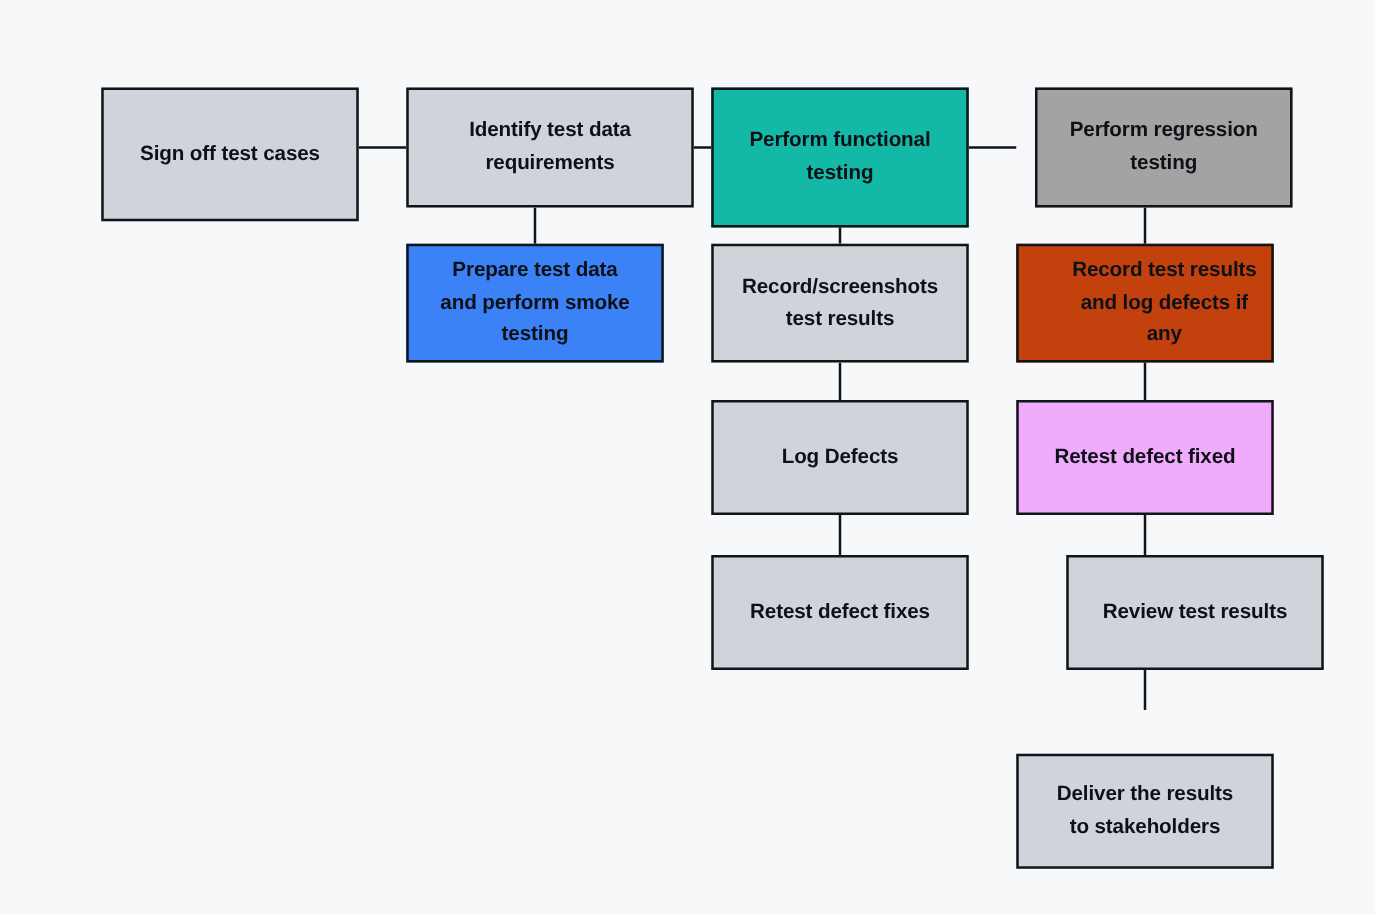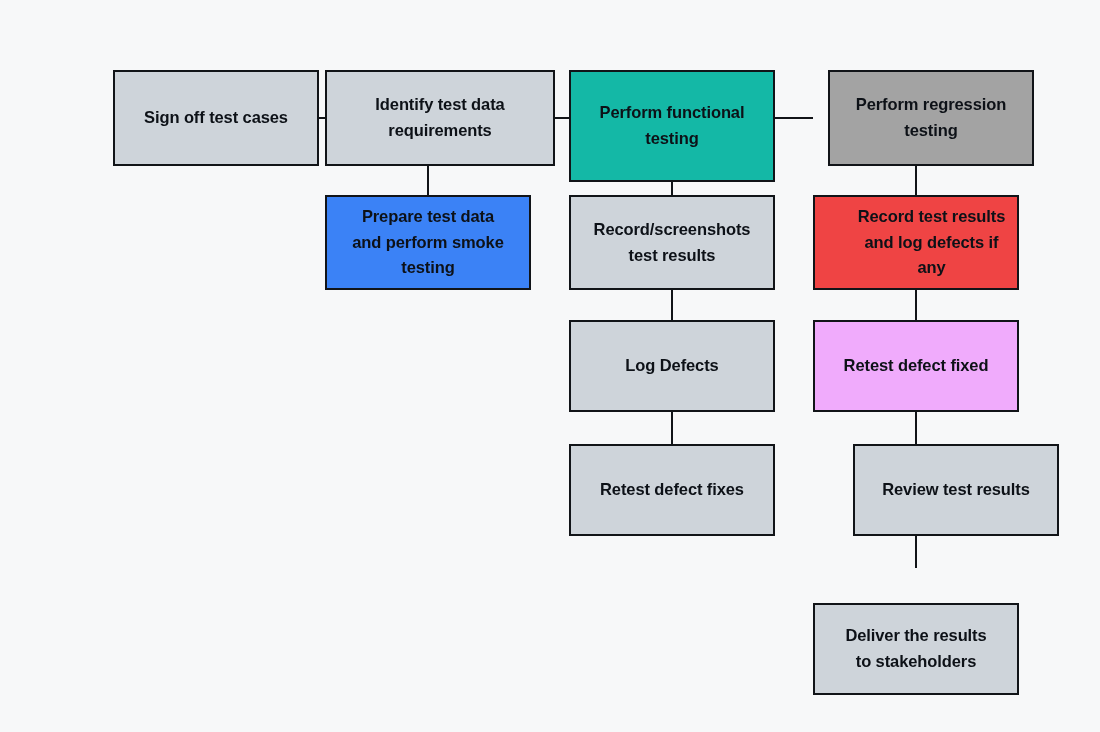--- a/index.html
+++ b/index.html
@@ -55,21 +55,21 @@
     <div class="edge edge-h" style="left: 531px; top: 117px; width: 38px; background: rgb(17, 20, 24);"></div>
     <div class="edge edge-h" style="left: 775px; top: 117px; width: 38px; background: rgb(17, 20, 24);"></div>
     <div class="edge edge-v" style="left: 427px; top: 166px; height: 29px; background: rgb(17, 20, 24);"></div>
     <div class="edge edge-v" style="left: 671px; top: 166px; height: 29px; background: rgb(17, 20, 24);"></div>
     <div class="edge edge-v" style="left: 915px; top: 166px; height: 29px; background: rgb(17, 20, 24);"></div>
     <div class="edge edge-v" style="left: 671px; top: 290px; height: 30px; background: rgb(17, 20, 24);"></div>
     <div class="edge edge-v" style="left: 915px; top: 290px; height: 30px; background: rgb(17, 20, 24);"></div>
     <div class="edge edge-v" style="left: 671px; top: 412px; height: 32px; background: rgb(17, 20, 24);"></div>
     <div class="edge edge-v" style="left: 915px; top: 412px; height: 32px; background: rgb(17, 20, 24);"></div>
     <div class="edge edge-v" style="left: 915px; top: 536px; height: 32px; background: rgb(17, 20, 24);"></div>
-    <div class="node" style="left: 81px; top: 70px; width: 206px; height: 96px; background: rgb(206, 212, 218); border-color: rgb(17, 20, 24); color: rgb(13, 17, 23); margin-left: 32px;">
+    <div class="node" style="left: 81px; top: 70px; width: 206px; height: 107px; background: rgb(206, 212, 218); border-color: rgb(17, 20, 24); color: rgb(13, 17, 23);">
       <span class="node-label">Sign off test cases</span>
     </div>
     <div class="node" style="left: 325px; top: 70px; width: 230px; height: 96px; background: rgb(206, 212, 218); border-color: rgb(17, 20, 24); color: rgb(13, 17, 23);">
       <span class="node-label">Identify test data
 requirements</span>
     </div>
     <div class="node" style="left: 569px; top: 70px; width: 206px; height: 112px; background: #14b8a6; border-color: rgb(17, 20, 24); color: rgb(13, 17, 23);">
       <span class="node-label">Perform functional
 testing</span>
     </div>
@@ -79,21 +79,21 @@
     </div>
     <div class="node" style="left: 325px; top: 195px; width: 206px; height: 95px; background: #3b82f6; border-color: rgb(17, 20, 24); color: rgb(13, 17, 23);">
       <span class="node-label">Prepare test data
 and perform smoke
 testing</span>
     </div>
     <div class="node" style="left: 569px; top: 195px; width: 206px; height: 95px; background: rgb(206, 212, 218); border-color: rgb(17, 20, 24); color: rgb(13, 17, 23); justify-content: center;">
       <span class="node-label">Record/screenshots
 test results</span>
     </div>
-    <div class="node" style="left: 813px; top: 195px; width: 206px; height: 95px; background: #ef4444; border-color: rgb(17, 20, 24); color: rgb(13, 17, 23); padding-left: 41px;">
+    <div class="node" style="left: 813px; top: 195px; width: 206px; height: 95px; background: #c2410c; border-color: rgb(17, 20, 24); color: rgb(13, 17, 23); padding-left: 41px;">
       <span class="node-label">Record test results
 and log defects if any</span>
     </div>
     <div class="node" style="left: 569px; top: 320px; width: 206px; height: 92px; background: rgb(206, 212, 218); border-color: rgb(17, 20, 24); color: rgb(13, 17, 23);">
       <span class="node-label">Log Defects</span>
     </div>
     <div class="node" style="left: 813px; top: 320px; width: 206px; height: 92px; background: #f0abfc; border-color: rgb(17, 20, 24); color: rgb(13, 17, 23);">
       <span class="node-label">Retest defect fixed</span>
     </div>
     <div class="node" style="left: 569px; top: 444px; width: 206px; height: 92px; background: rgb(206, 212, 218); border-color: rgb(17, 20, 24); color: rgb(13, 17, 23);">

